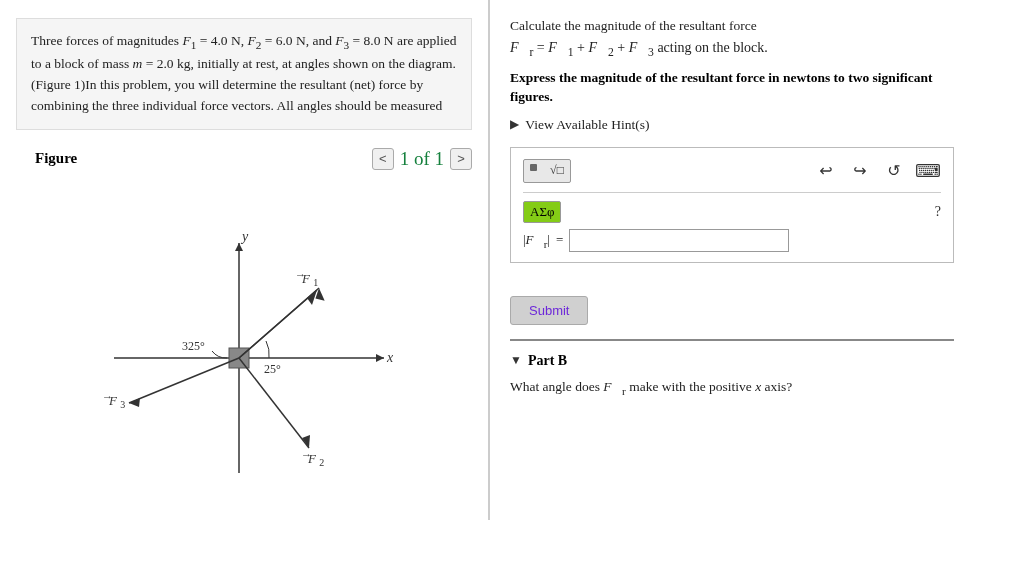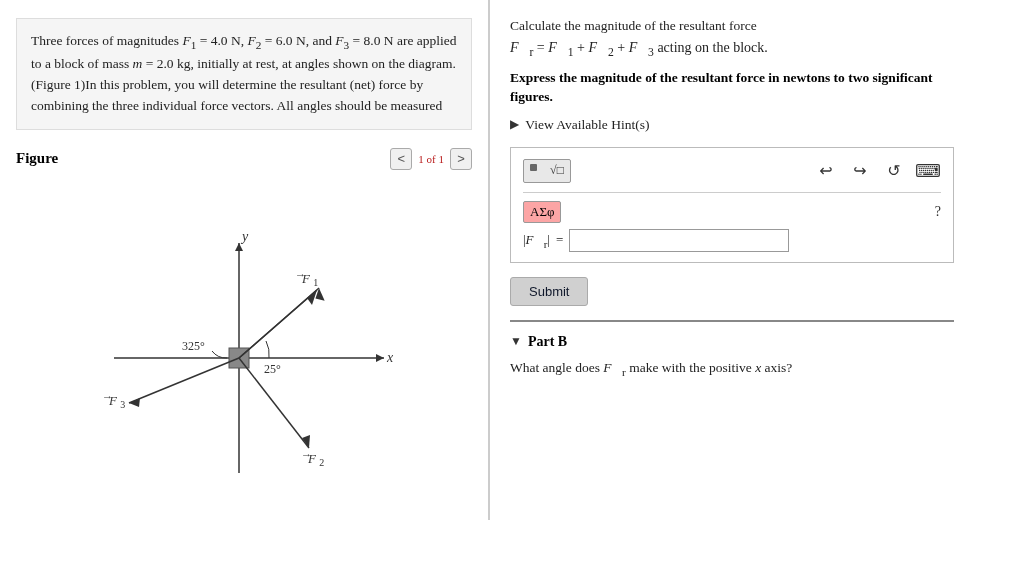--- a/index.html
+++ b/index.html
@@ -31,20 +31,21 @@
       font-size: 13.5px;
       line-height: 1.55;
       color: #222;
     }
 
     .figure-header {
       display: flex;
       align-items: center;
       padding: 6px 16px;
       margin-top: 2px;
+      margin-left: 19px;
     }
 
     .figure-label {
       font-weight: bold;
       font-size: 15px;
       flex: 1;
     }
 
     .figure-nav {
       display: flex;
@@ -60,22 +61,22 @@
       border-radius: 3px;
       cursor: pointer;
       display: flex;
       align-items: center;
       justify-content: center;
       font-size: 13px;
       color: #555;
     }
 
     .page-indicator {
-      font-size: 11px;
-      color: #b91c1c;
+      font-size: 19px;
+      color: #15803d;
     }
 
     .diagram-area {
       flex: 1;
       position: relative;
       display: flex;
       align-items: center;
       justify-content: center;
       padding-bottom: 20px;
     }
@@ -190,21 +191,21 @@
 
     .symbol-row {
       display: flex;
       align-items: center;
       margin-bottom: 6px;
     }
 
     .symbol-group {
       border: 1px solid #999;
       padding: 2px 6px;
-      background: #fca5a5;
+      background: #84cc16;
       border-radius: 2px;
       font-size: 13px;
       cursor: pointer;
     }
 
     .question-mark {
       margin-left: auto;
       font-size: 14px;
       color: #333;
       cursor: pointer;
@@ -236,22 +237,23 @@
       color: #222;
     }
 
     .submit-btn {
       background: #d0d0d0;
       border: 1px solid #aaa;
       border-radius: 3px;
       padding: 6px 18px;
       font-size: 13px;
       cursor: pointer;
-      color: #0f172a;
+      color: #6d28d9;
       margin-bottom: 14px;
+      margin-top: 19px;
     }
 
     .part-b-section {
       border-top: 2px solid #888;
       padding-top: 12px;
     }
 
     .part-b-header {
       display: flex;
       align-items: center;

